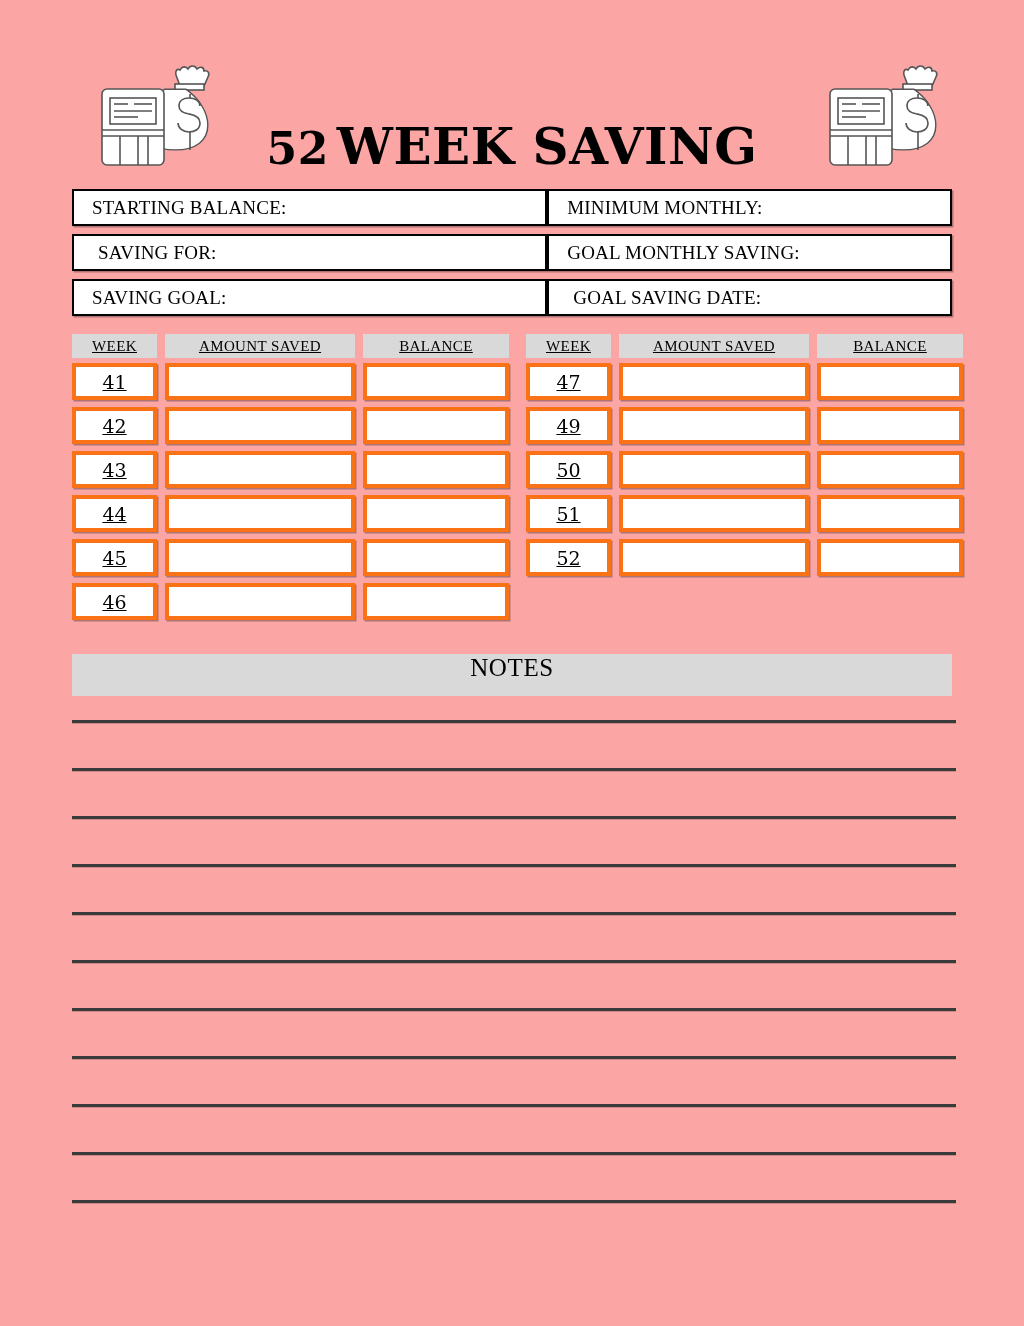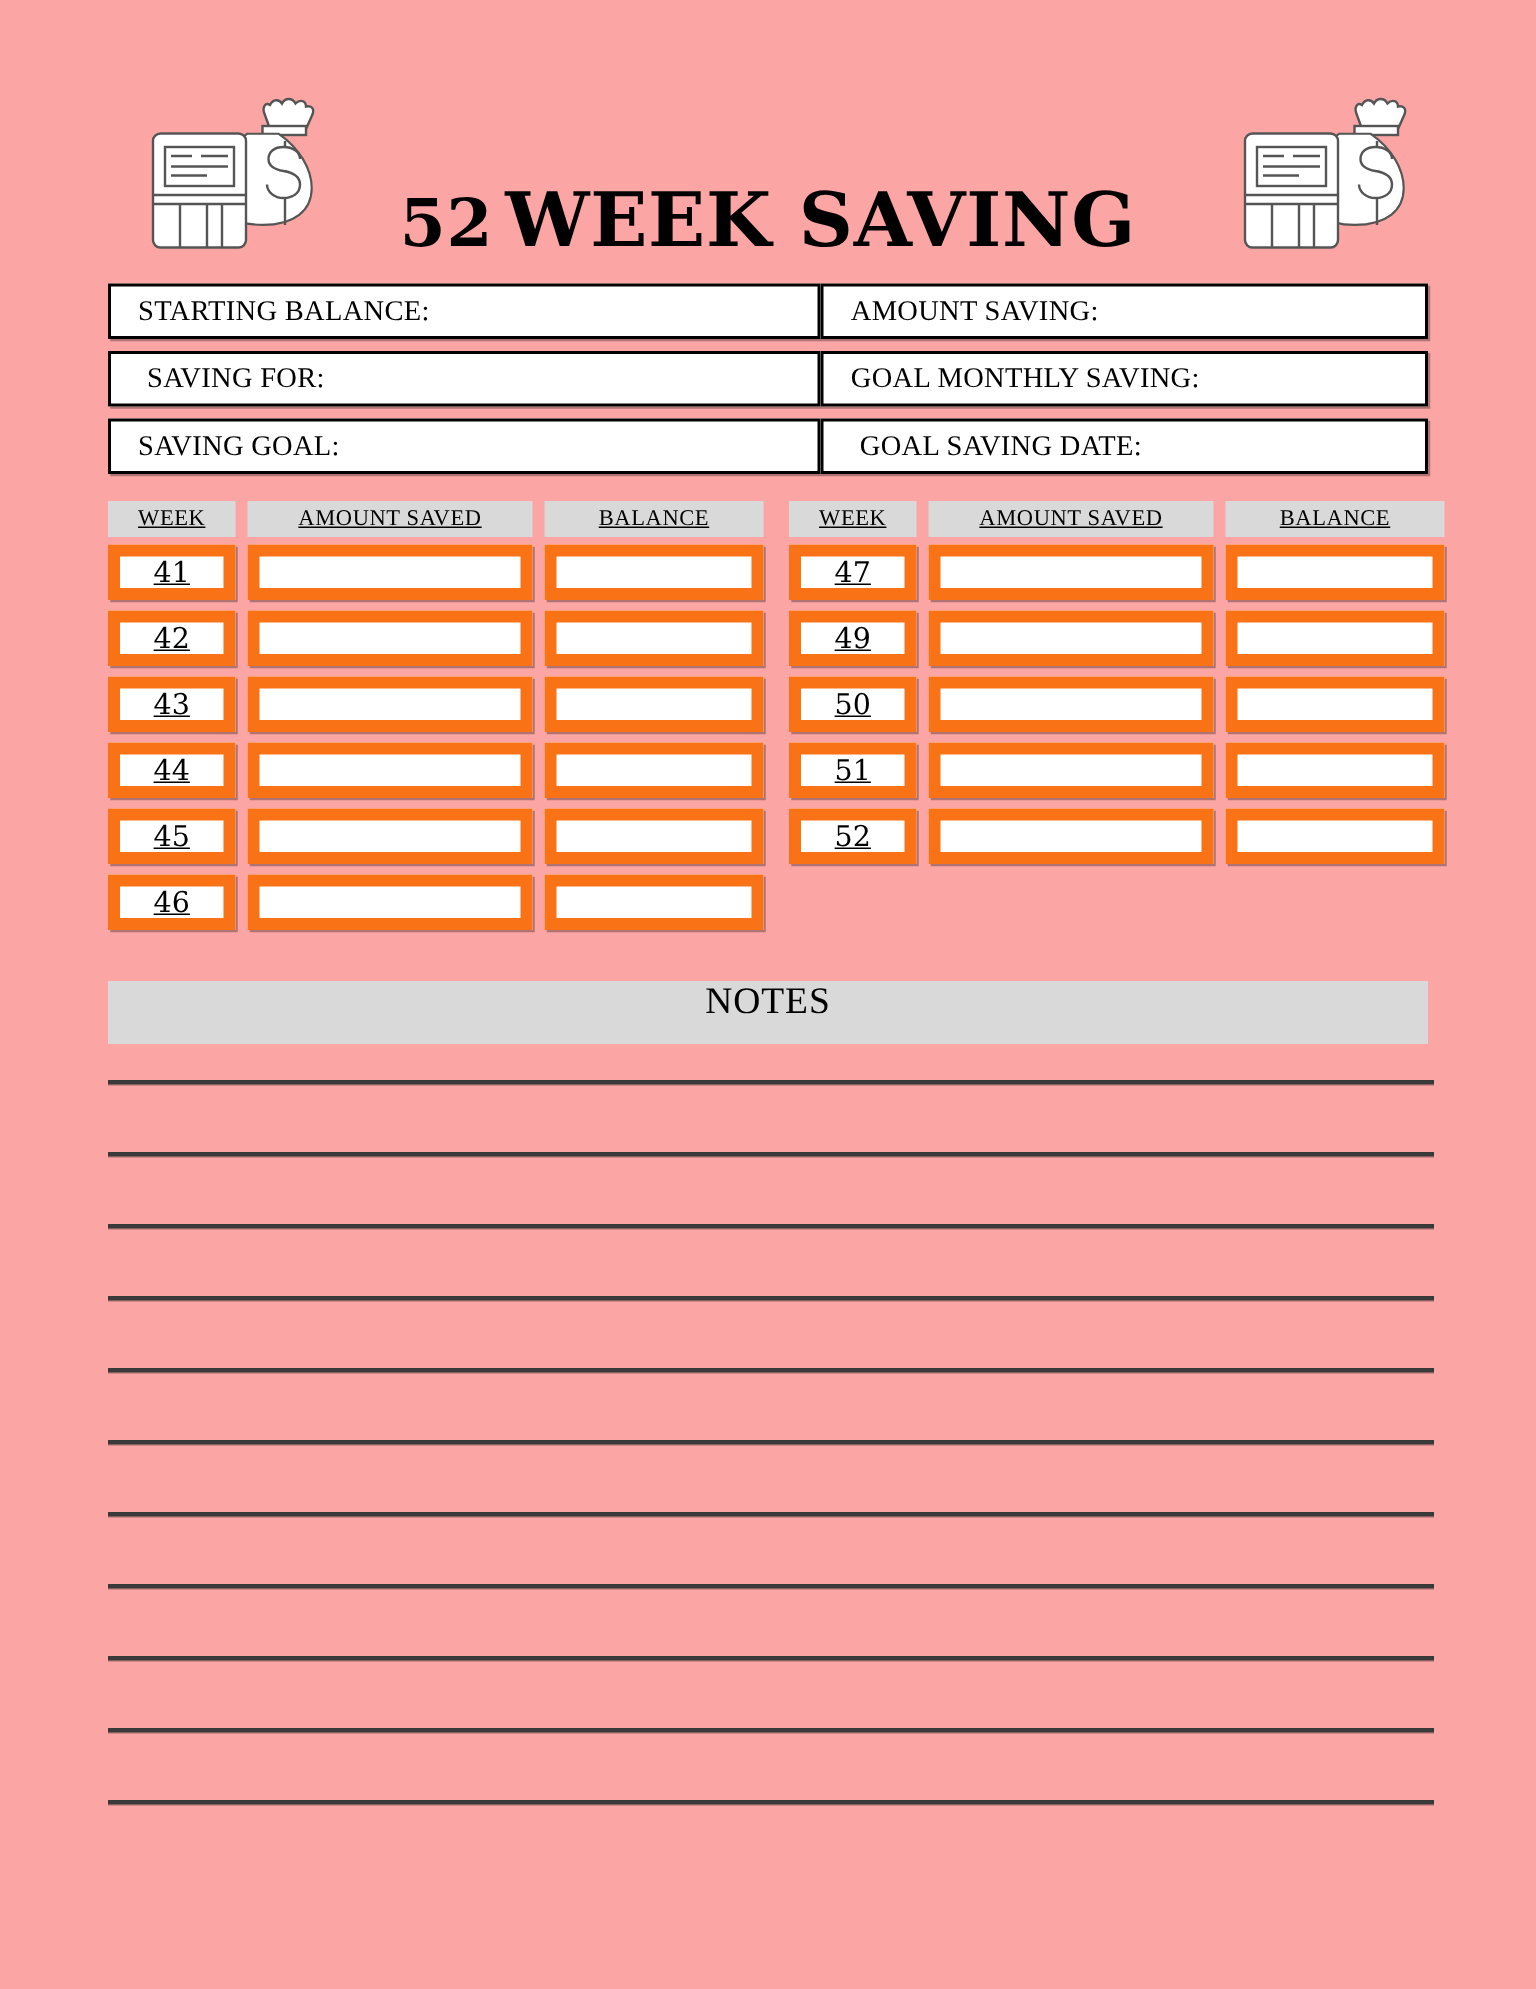--- a/index.html
+++ b/index.html
@@ -124,21 +124,21 @@
   .col-balance { width: 146px; flex: none; }
 
   .trow {
     display: flex;
     gap: 8px;
     margin-bottom: 7px;
   }
   .cell {
     box-sizing: border-box;
     height: 37px;
-    border: 8px solid #f97316;
+    border: 4px solid #f97316;
     background: #ffffff;
     display: flex;
     align-items: center;
     justify-content: center;
     box-shadow: 1.5px 1.5px 0 rgba(0,0,0,0.30);
   }
   .cell-week {
     font-family: "DejaVu Serif", serif;
     font-size: 19px;
   }
@@ -230,21 +230,21 @@
     </div>
   </div>
 
   <div class="fields">
 
     <div class="field-row">
       <div class="field-box left">
         <span class="field-label">STARTING BALANCE:</span>
       </div>
       <div class="field-box right">
-        <span class="field-label">AMOUNT SAVING:</span>
+        <span class="field-label">MINIMUM MONTHLY:</span>
       </div>
     </div>
 
     <div class="field-row">
       <div class="field-box left">
         <span class="field-label indent">SAVING FOR:</span>
       </div>
       <div class="field-box right">
         <span class="field-label">GOAL MONTHLY SAVING:</span>
       </div>

